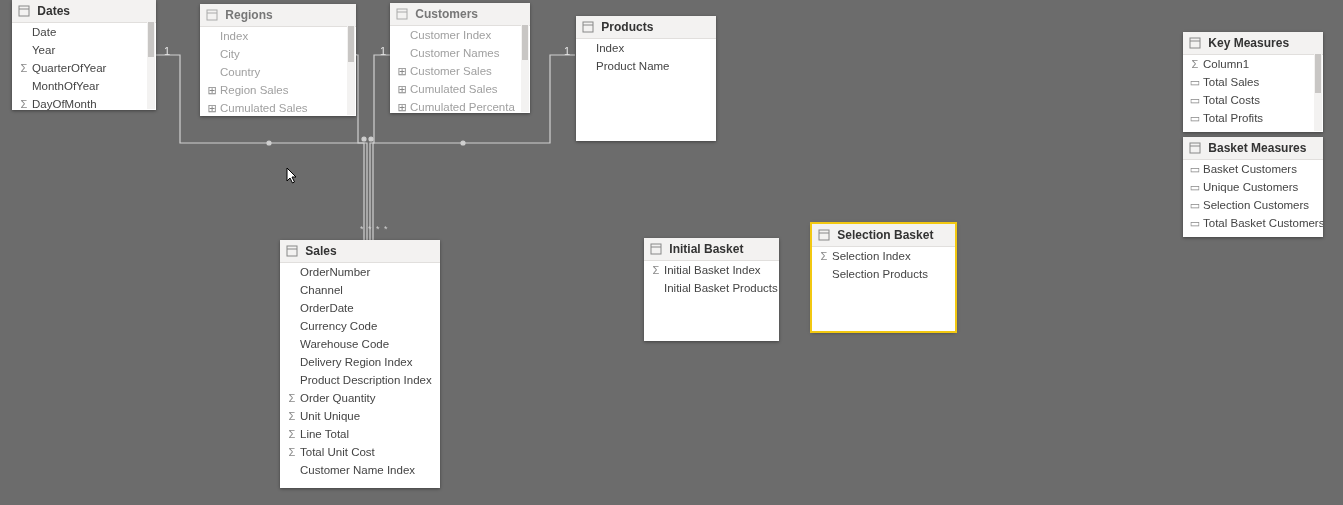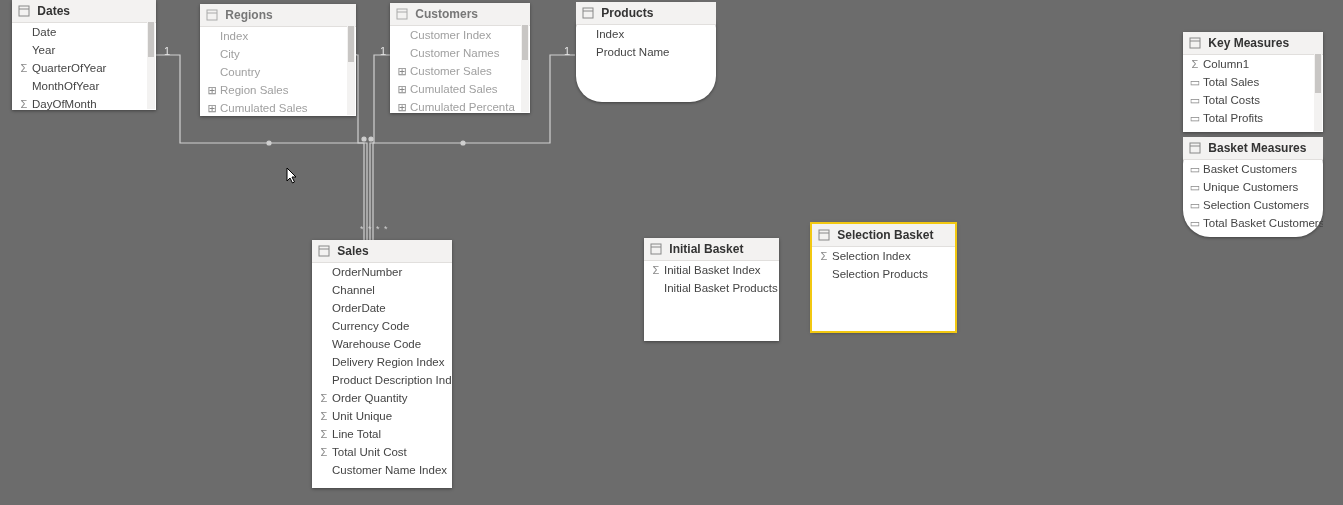--- a/index.html
+++ b/index.html
@@ -103,21 +103,21 @@
         <div class="trow"><span class="ic"></span><span>Customer Names</span></div>
         <div class="trow"><span class="ic">⊞</span><span>Customer Sales</span></div>
         <div class="trow"><span class="ic">⊞</span><span>Cumulated Sales</span></div>
         <div class="trow"><span class="ic">⊞</span><span>Cumulated Percenta</span></div>
       </div>
   <div class="scroll">
         <div class="thumb" style="top:0;height:40%;"></div>
       </div>
 </div>
 
-<div class="table" style="left:576px;top:2px;width:140px;height:100px;border-radius:26px;">
+<div class="table" style="left:576px;top:16px;width:140px;height:125px;">
   <div class="thead">
     <span class="tic"><svg viewBox="0 0 12 12">
             <rect x="1" y="1" width="10" height="10" fill="none" stroke="#888"></rect>
             <line x1="1" y1="4" x2="11" y2="4" stroke="#888"></line>
           </svg></span>
     <span>Products</span>
   </div>
   <div class="tbody" id="fl-products">
         <div class="trow"><span class="ic"></span><span>Index</span></div>
         <div class="trow"><span class="ic"></span><span>Product Name</span></div>
@@ -136,37 +136,37 @@
         <div class="trow"><span class="ic">Σ</span><span>Column1</span></div>
         <div class="trow"><span class="ic">▭</span><span>Total Sales</span></div>
         <div class="trow"><span class="ic">▭</span><span>Total Costs</span></div>
         <div class="trow"><span class="ic">▭</span><span>Total Profits</span></div>
       </div>
   <div class="scroll">
         <div class="thumb" style="top:0;height:50%;"></div>
       </div>
 </div>
 
-<div class="table" style="left:1183px;top:137px;width:140px;height:100px;border-radius:27px;">
+<div class="table" style="left:1183px;top:137px;width:140px;height:100px;">
   <div class="thead">
     <span class="tic"><svg viewBox="0 0 12 12">
             <rect x="1" y="1" width="10" height="10" fill="none" stroke="#888"></rect>
             <line x1="1" y1="4" x2="11" y2="4" stroke="#888"></line>
           </svg></span>
     <span>Basket Measures</span>
   </div>
   <div class="tbody" id="fl-basket">
         <div class="trow"><span class="ic">▭</span><span>Basket Customers</span></div>
         <div class="trow"><span class="ic">▭</span><span>Unique Customers</span></div>
         <div class="trow"><span class="ic">▭</span><span>Selection Customers</span></div>
         <div class="trow"><span class="ic">▭</span><span>Total Basket Customers</span></div>
       </div>
 </div>
 
-<div class="table" style="left:280px;top:240px;width:140px;height:248px;margin-left:32px;">
+<div class="table" style="left:280px;top:240px;width:160px;height:248px;">
   <div class="thead">
     <span class="tic"><svg viewBox="0 0 12 12">
             <rect x="1" y="1" width="10" height="10" fill="none" stroke="#888"></rect>
             <line x1="1" y1="4" x2="11" y2="4" stroke="#888"></line>
           </svg></span>
     <span>Sales</span>
   </div>
   <div class="tbody" id="fl-sales">
         <div class="trow"><span class="ic"></span><span>OrderNumber</span></div>
         <div class="trow"><span class="ic"></span><span>Channel</span></div>

